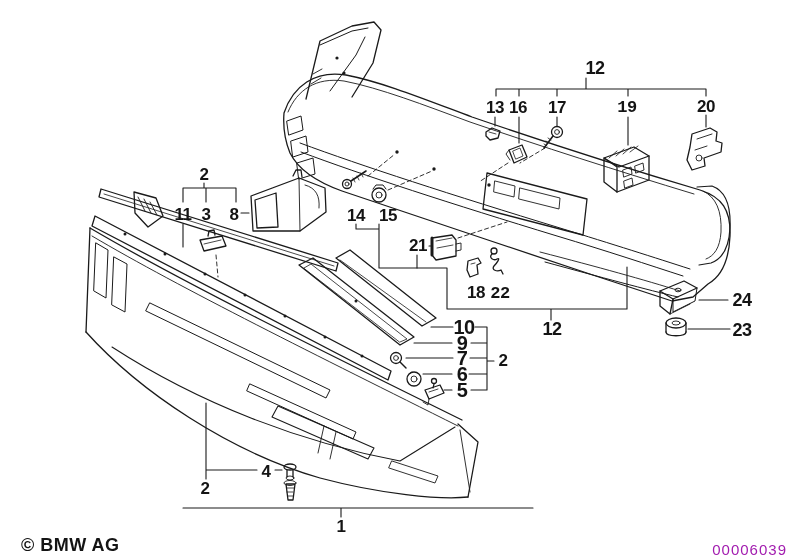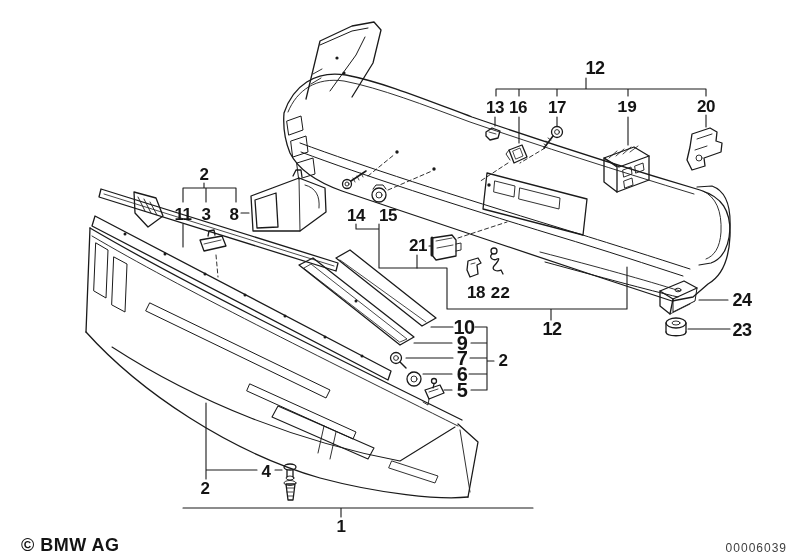--- a/index.html
+++ b/index.html
@@ -17,21 +17,21 @@
     letter-spacing:-0.5px;white-space:nowrap;
   }
   .callout.small{font-size:20px;}
   .callout.big{font-size:18px;}
   .footer-left{
     position:absolute;left:21px;top:535px;
     font-weight:bold;font-size:18px;color:#141414;letter-spacing:0.5px;
   }
   .footer-right{
     position:absolute;right:12px;top:541px;
-    font-size:12px;color:#404040;letter-spacing:1px;
+    font-size:15px;color:#a21caf;letter-spacing:1px;
   }
 </style>
 </head>
 <body>
 
 <svg id="diagram-svg" width="799" height="559" viewBox="0 0 799 559">
   <g stroke="#1a1a1a" fill="none" stroke-width="1.3" stroke-linejoin="round" stroke-linecap="round">
 
     <g>
 

